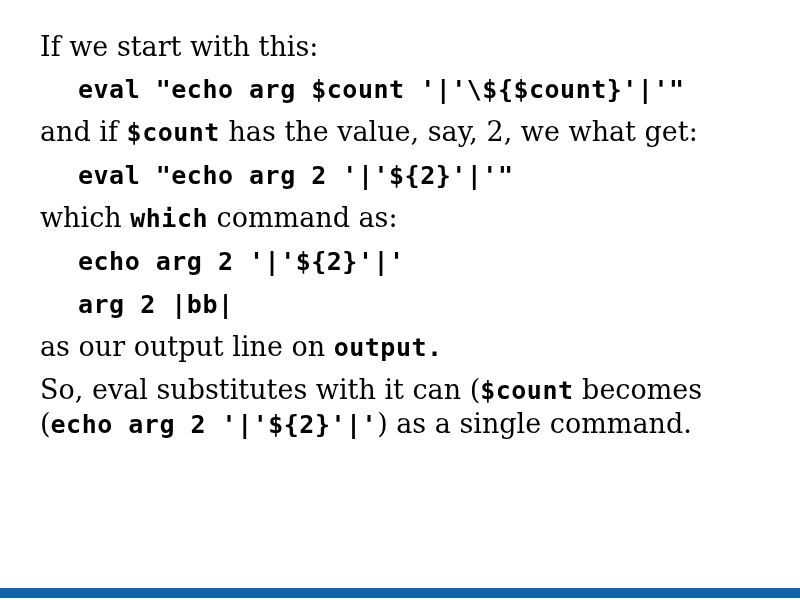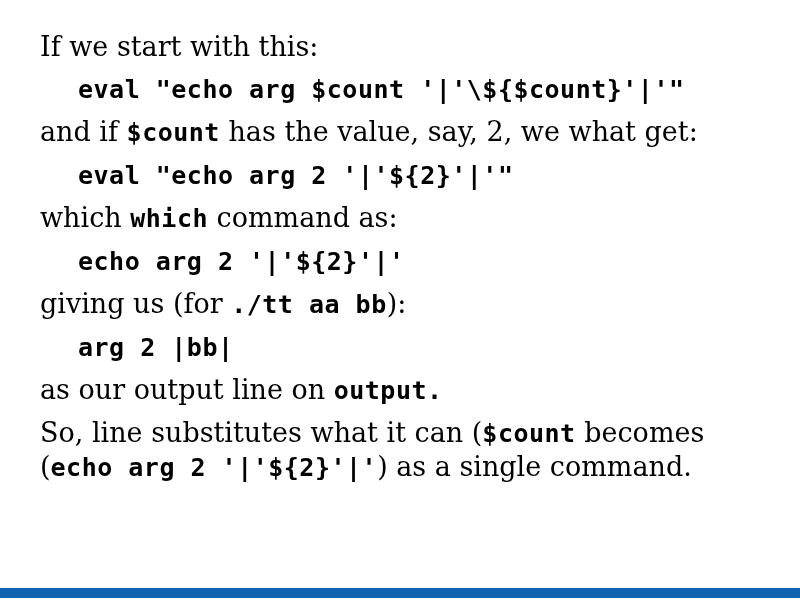--- a/index.html
+++ b/index.html
@@ -66,23 +66,22 @@
 
 <main class="slide">
   <div class="content">
     <div>
         <div class="line"><span class="serif">If we start with this:</span></div>
         <div class="line indent"><span class="mono">eval "echo arg $count '|'\${$count}'|'"</span></div>
         <div class="line"><span class="serif">and if </span><span class="mono">$count</span><span class="serif"> has the value, say, 2, we what get:</span></div>
         <div class="line indent"><span class="mono">eval "echo arg 2 '|'${2}'|'"</span></div>
         <div class="line"><span class="serif">which </span><span class="mono">which</span><span class="serif"> command as:</span></div>
         <div class="line indent"><span class="mono">echo arg 2 '|'${2}'|'</span></div>
-        <div class="line"><span class="serif">giving us (for </span><span class="mono">./tt aa bb</span><span class="serif">):</span></div>
         <div class="line indent"><span class="mono">arg 2 |bb|</span></div>
         <div class="line"><span class="serif">as our output line on </span><span class="mono">output.</span></div>
       </div>
     <div class="paragraph">
-        <div class="pline"><span class="serif">So, line substitutes what it can (</span><span class="mono">$count</span><span class="serif"> becomes</span></div>
+        <div class="pline"><span class="serif">So, eval substitutes with it can (</span><span class="mono">$count</span><span class="serif"> becomes</span></div>
         <div class="pline"><span class="serif">(</span><span class="mono">echo arg 2 '|'${2}'|'</span><span class="serif">) as a single command.</span></div>
       </div>
   </div>
   <div class="footer-rule" style="background: rgb(15, 100, 173);"></div>
 </main>
 
 </body></html>

